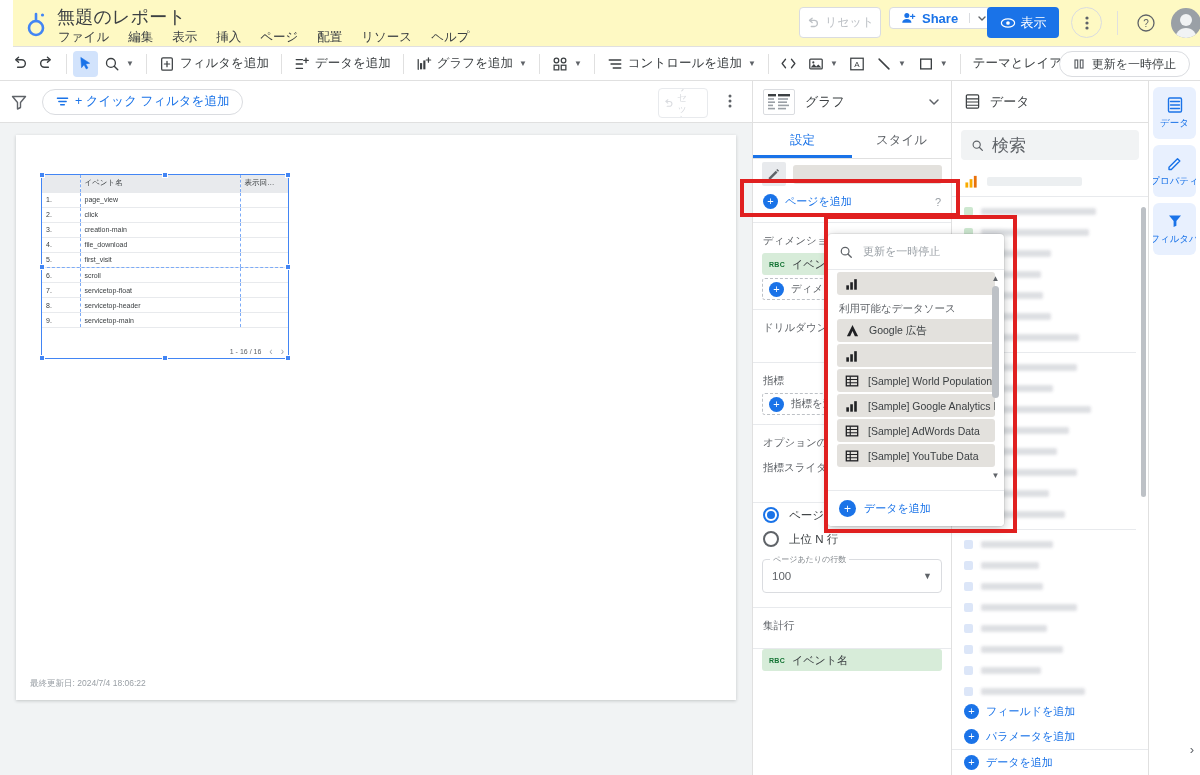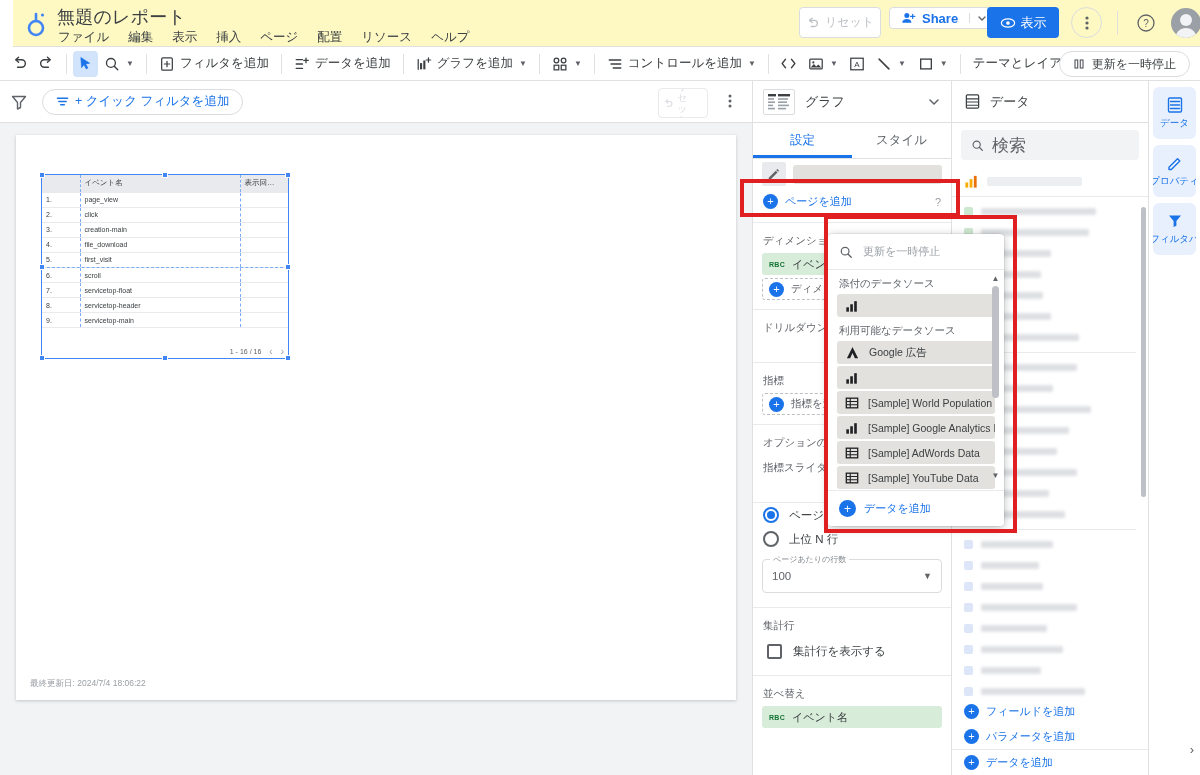--- a/index.html
+++ b/index.html
@@ -761,27 +761,22 @@
       <span>上位 N 行</span>
     </div>
     <div id="rows-select">
       <span class="flabel">ページあたりの行数</span>
       <span>100</span>
       <span class="dn">▼</span>
     </div>
     <div class="sec-div" style="margin-top:14px"></div>
 
     <div class="sec-label">集計行</div>
-    <div class="check-row">
-      <span class="cbox"></span>
-      <span>集計行を表示する</span>
-    </div>
     <div class="sec-div" style="margin-top:10px"></div>
 
-    <div class="sec-label">並べ替え</div>
     <div class="chip">
       <span class="tag">RBC</span>
       <span>イベント名</span>
     </div>
   </div>
 
   <div id="datapanel">
     <div id="dp-head">
       <span class="ic">
         <svg width="17" height="17" viewBox="0 0 18 18">
@@ -976,21 +971,20 @@
     <div id="dsp-search">
       <span class="ic">
         <svg width="14" height="14" viewBox="0 0 16 16">
             <circle cx="7" cy="7" r="4.4" fill="none" stroke="#5f6368" stroke-width="1.4"></circle>
             <path d="M10.2 10.2L14 14" stroke="#5f6368" stroke-width="1.5" stroke-linecap="round"></path>
           </svg>
       </span>
       <span>更新を一時停止</span>
     </div>
     <div id="dsp-list">
-      <div class="dsp-group">添付のデータソース</div>
       <div id="dsp-attached">
           <div class="dsp-item blank">
             <span class="ic">
               <svg width="14" height="14" viewBox="0 0 16 16">
                 <rect x="1.5" y="9.5" width="3" height="5" fill="#202124"></rect>
                 <rect x="6" y="6" width="3" height="8.5" fill="#202124"></rect>
                 <rect x="10.5" y="2.5" width="3" height="12" fill="#202124"></rect>
               </svg>
             </span>
             <span></span>

